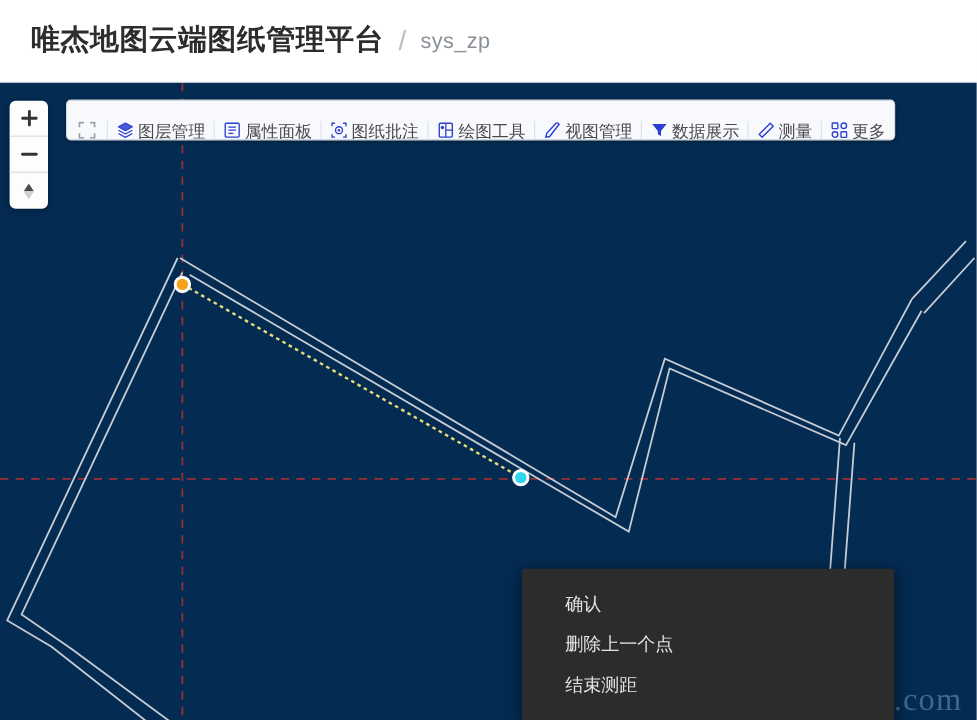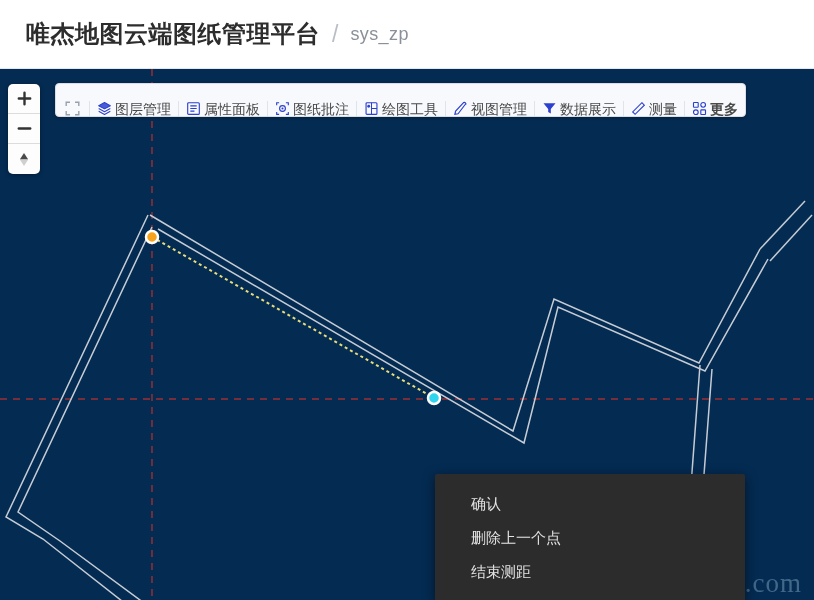--- a/index.html
+++ b/index.html
@@ -68,21 +68,21 @@
   }
   .tbtn {
     display: flex; align-items: center; gap: 3px;
     padding: 0 7px;
     border-right: 1px solid #dfe3ea;
     cursor: pointer;
     white-space: nowrap;
     color: #4a4a4a;
     font-size: 14px;
   }
-  .tbtn:last-child { border-right: none; font-weight: bold; }
+  .tbtn:last-child { border-right: none; }
   .tbtn .ic { display: flex; align-items: center; color: #2b3fd0; flex: 0 0 auto; }
   .tbtn .lb { line-height: 1; padding-top: 1px; }
   .tbtn.icon-only { padding: 0 9px; }
   .tbtn.icon-only .ic { color: #9aa0ab; }
 
   
   #ctxmenu {
     position: absolute; left: 435px; top: 405px;
     width: 310px;
     background: #2c2c2c;

